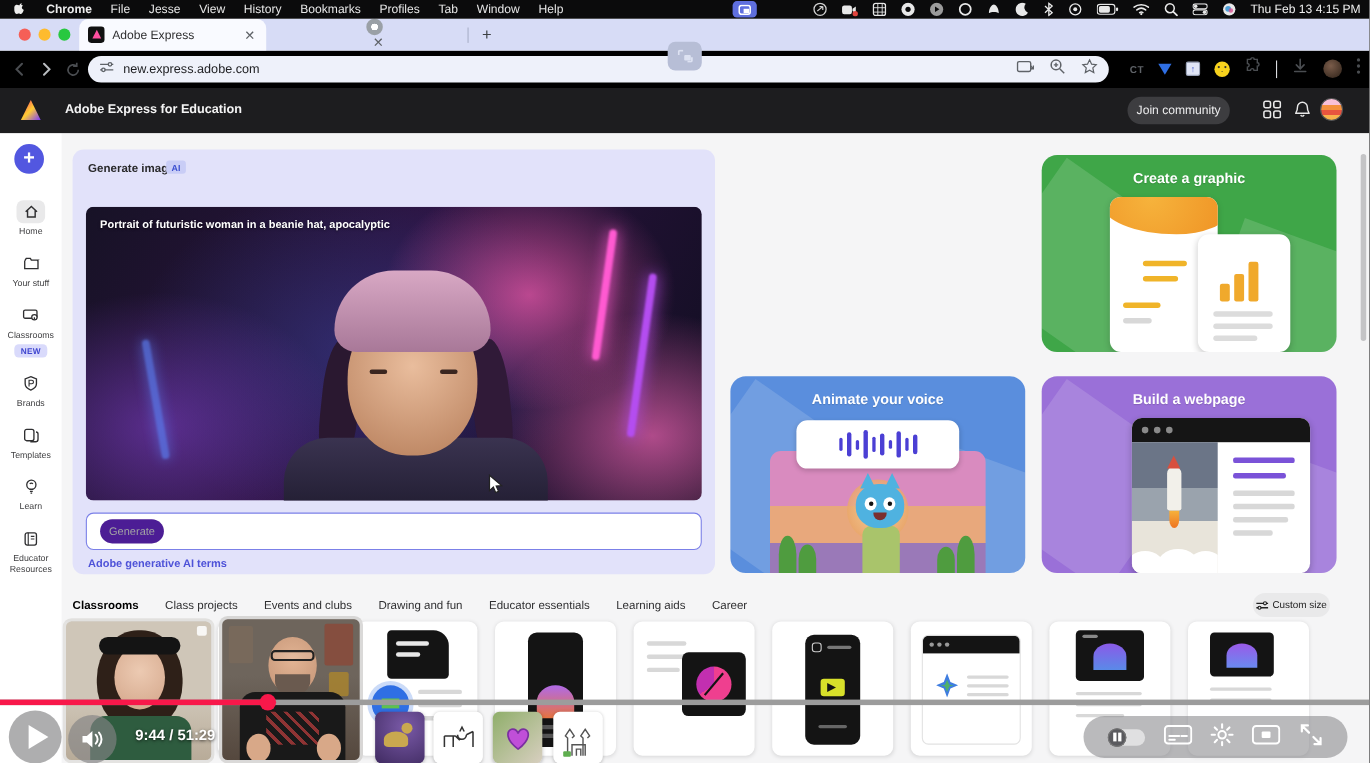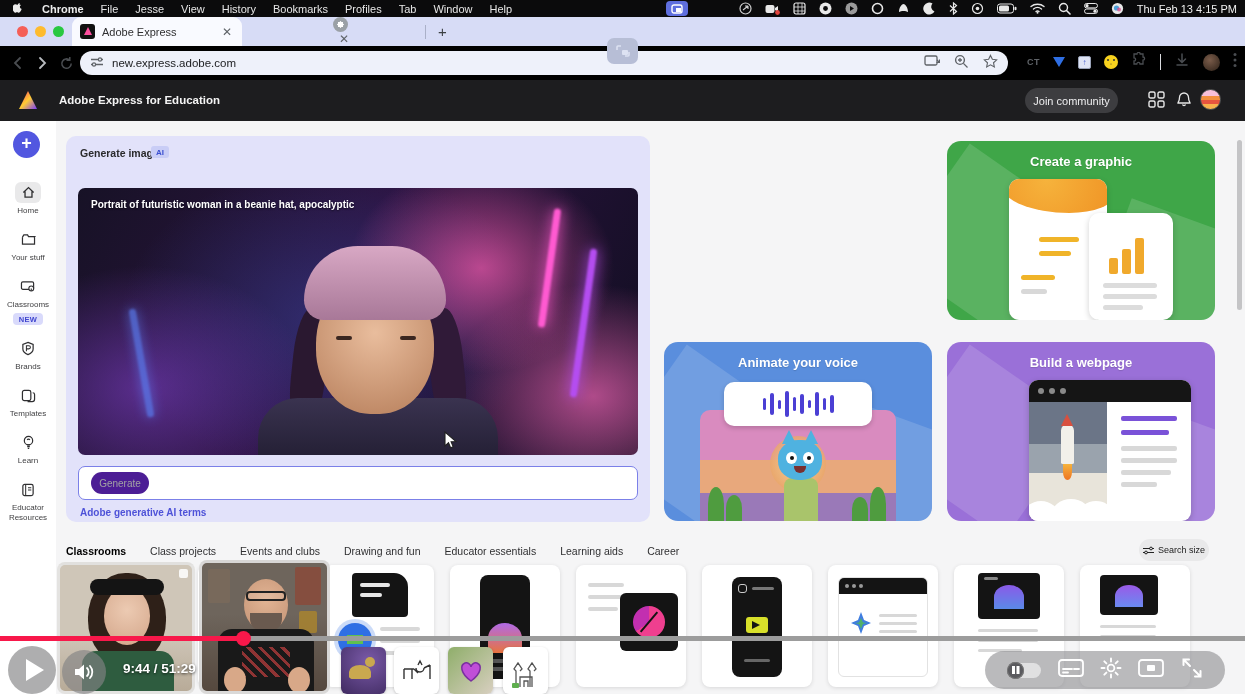--- a/index.html
+++ b/index.html
@@ -611,21 +611,21 @@
       <span class="cat-tab">Educator essentials</span>
       <span class="cat-tab">Learning aids</span>
       <span class="cat-tab">Career</span>
     </div>
   <span class="custom-size">
     <svg width="11" height="9" viewBox="0 0 11 9">
         <path d="M0 2.5 h7 M9 2.5 h2 M0 6.5 h2 M4 6.5 h7" stroke="#222" stroke-width="1.2"></path>
         <circle cx="8" cy="2.5" r="1.4" fill="none" stroke="#222"></circle>
         <circle cx="3" cy="6.5" r="1.4" fill="none" stroke="#222"></circle>
       </svg>
-    <span>Search size</span>
+    <span>Custom size</span>
   </span>
 
   <div class="tcard" style="left:72px"></div>
   <div class="tcard" style="left:198px"></div>
   <div class="tcard" style="left:324px">
     <div class="blackdoc">
         <span class="tline" style="left:8px;top:10px;width:30px;background:#e8e8e8"></span>
         <span class="tline" style="left:8px;top:20px;width:22px;background:#e8e8e8"></span>
       </div>
     <span class="badge-star"></span>

